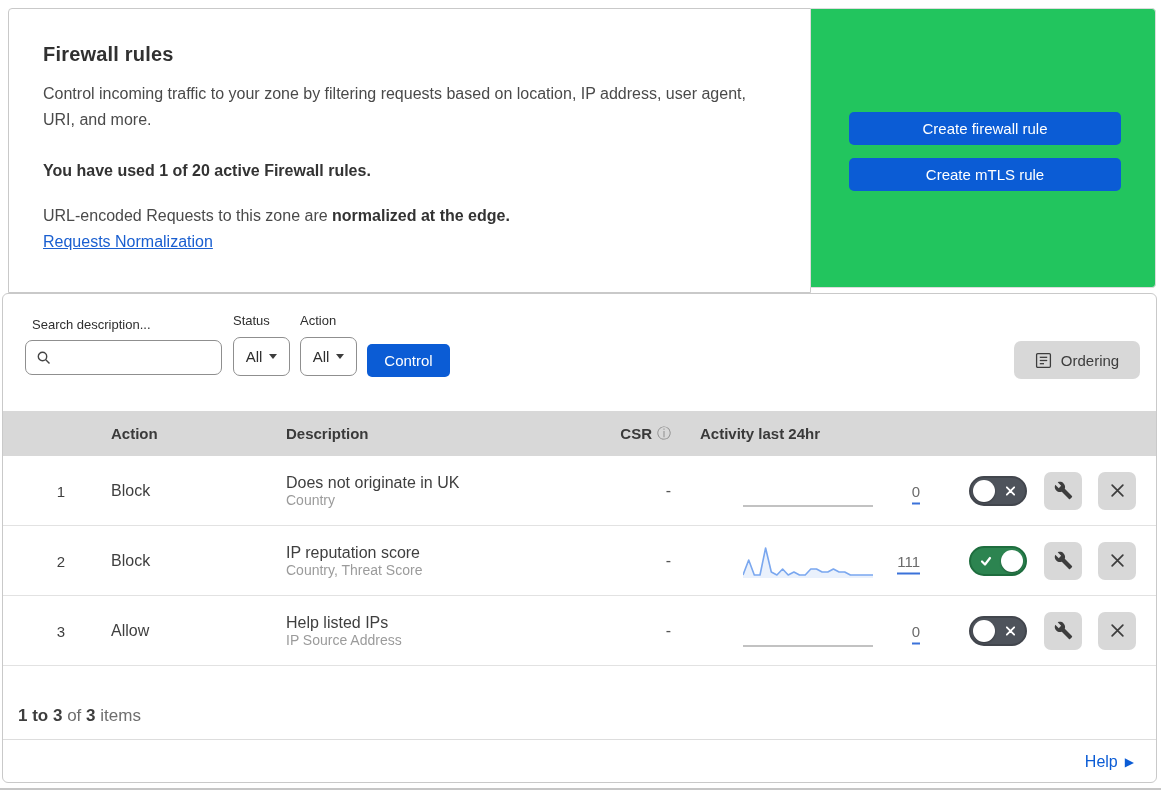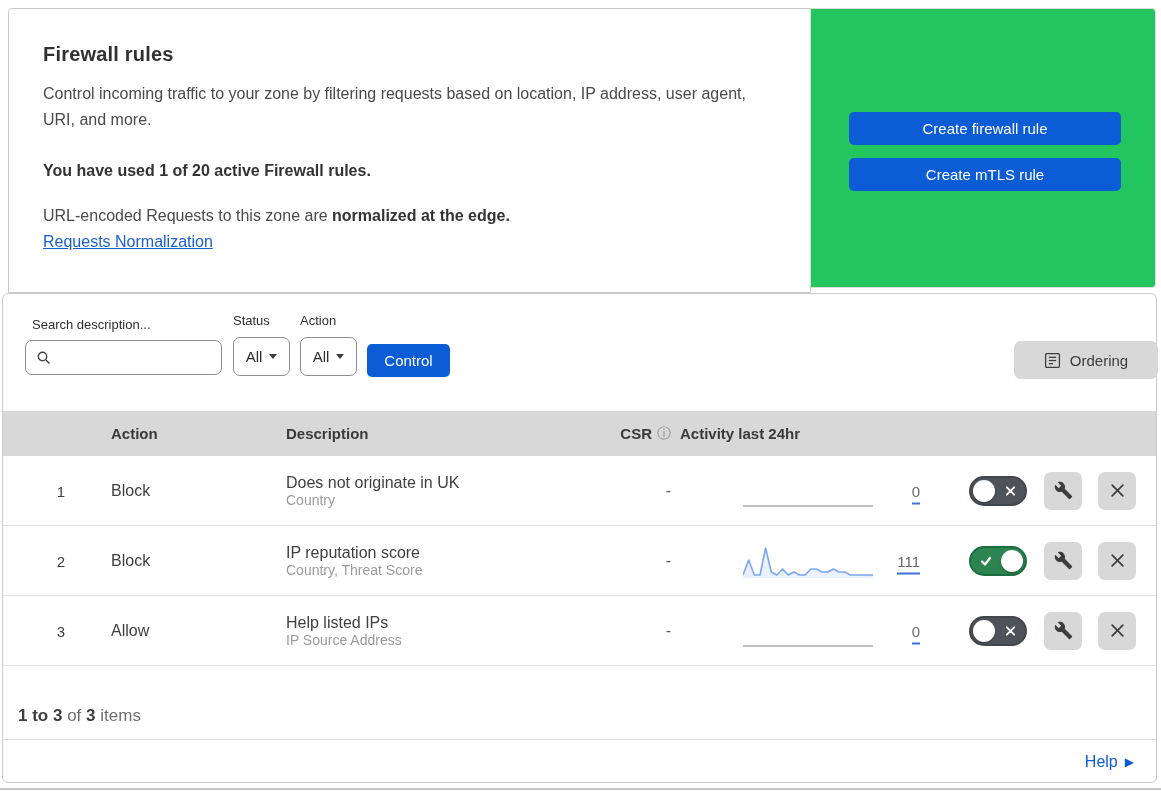--- a/index.html
+++ b/index.html
@@ -55,36 +55,36 @@
   }
   .select-status { left:230px; }
   .select-action { left:297px; }
   .caret { width:0; height:0; border-left:4px solid transparent; border-right:4px solid transparent; border-top:5px solid #3d3d3d; margin-left:7px; }
   .search-btn {
     position:absolute; left:364px; top:50px; width:83px; height:33px;
     background:#0b5cd5; color:#fff; border:none; border-radius:5px;
     font-size:15px; font-family:inherit; cursor:pointer;
   }
   .ordering-btn {
-    position:absolute; left:1011px; top:47px; width:144px; height:38px;
+    position:absolute; left:1011px; top:47px; width:126px; height:38px;
     background:#d8d8d8; color:#3d3d3d; border:none; border-radius:7px;
     font-size:15px; font-family:inherit; cursor:pointer;
     display:flex; align-items:center; justify-content:center; gap:9px;
   }
 
   
   .table-header {
     position:absolute; left:0; top:117px; width:100%; height:45px;
     background:#d8d8d8;
   }
   .th { position:absolute; top:0; bottom:0; display:flex; align-items:center; font-size:15px; font-weight:700; color:#3a3a3a; }
   .th-action { left:108px; }
   .th-desc { left:283px; }
   .th-csr { left:560px; width:108px; justify-content:flex-end; gap:5px; }
-  .th-activity { left:677px; }
+  .th-activity { left:697px; }
   .info-icon { font-size:14px; font-weight:400; color:#8a8a8a; cursor:pointer; }
 
   #rows { position:absolute; left:0; top:162px; width:100%; }
   .row { position:relative; height:70px; border-bottom:1px solid #e2e2e2; background:#fff; }
   .cell { position:absolute; top:50%; transform:translateY(-50%); font-size:16px; color:#3f3f3f; }
   .cell-index { left:40px; width:36px; text-align:center; font-size:15px; }
   .cell-action { left:108px; }
   .cell-desc { left:283px; }
   .cell-desc .d-main { font-size:16px; color:#3f3f3f; }
   .cell-desc .d-sub { font-size:14px; color:#9b9b9b; margin-top:0; }

